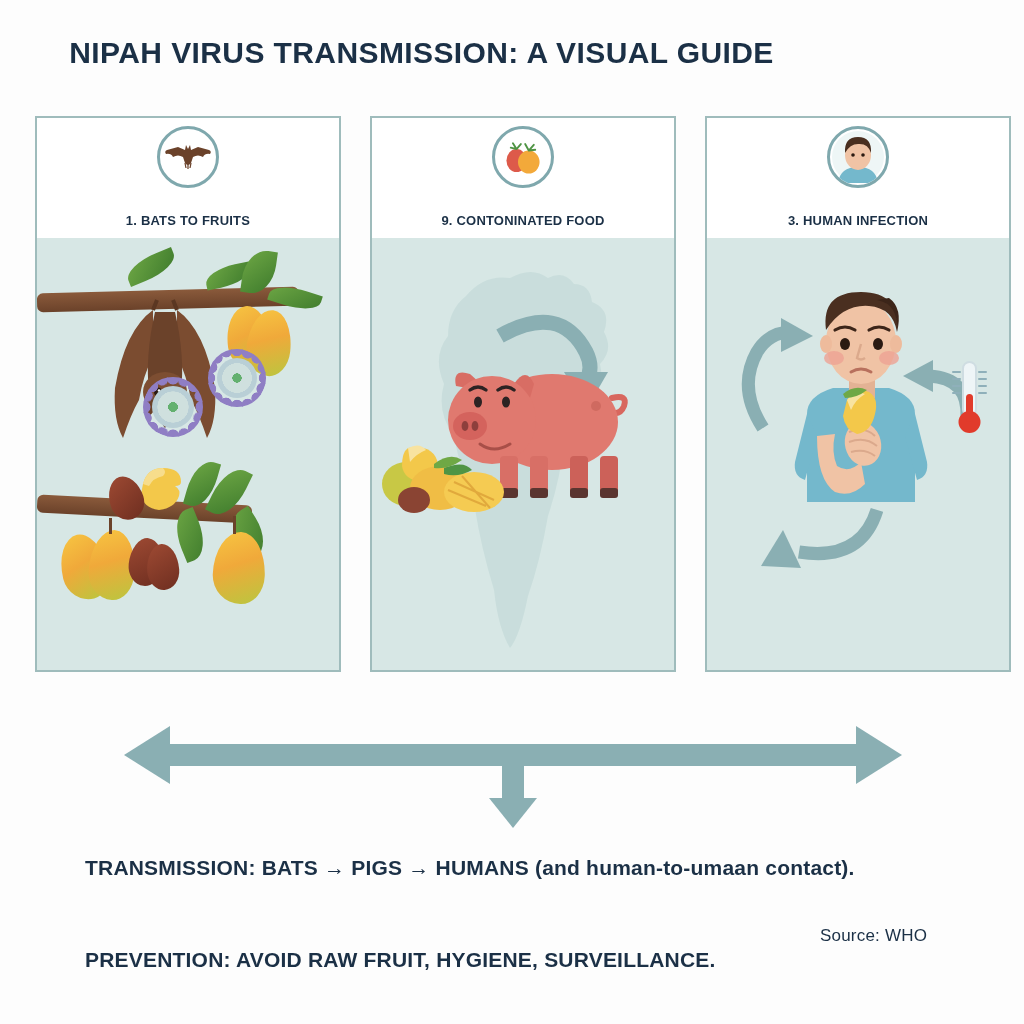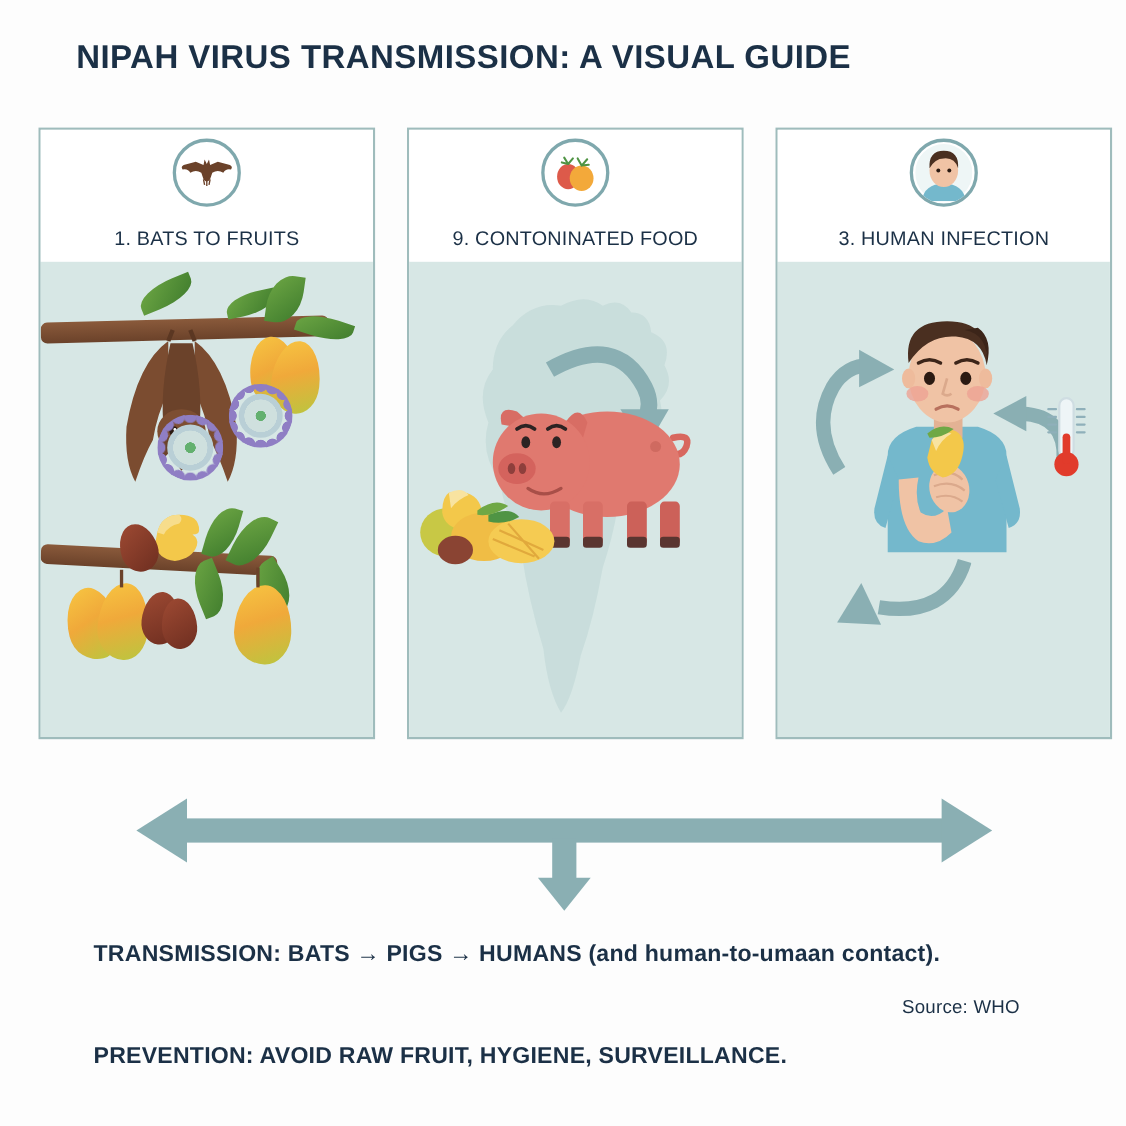--- a/index.html
+++ b/index.html
@@ -40,21 +40,21 @@
   }
   .panel-icon{
     width:56px;height:56px;margin-top:8px;
     border:3px solid #7fa8ad;border-radius:50%;
     display:flex;align-items:center;justify-content:center;
     position:relative;overflow:visible;
   }
   .panel-label{
     position:absolute;bottom:10px;left:0;width:100%;
     text-align:center;
-    font-size:18px;font-weight:normal;color:#1b3046;
+    font-size:13px;font-weight:bold;color:#1b3046;
     letter-spacing:.2px;
   }
   .panel-art{
     flex:1;background:#d7e7e5;position:relative;overflow:hidden;
   }
 
   
   .abs{position:absolute;}
 
   
@@ -98,21 +98,21 @@
   .bigarrow{position:absolute;left:118px;top:718px;width:790px;height:112px;}
 
   
   .footer-line{
     position:absolute;
     color:#1b3046;font-weight:bold;
     letter-spacing:.2px;
   }
   .f-transmission{left:85px;top:856px;font-size:21px;}
   .f-prevention{left:85px;top:948px;font-size:21px;}
-  .f-source{left:820px;top:906px;font-size:17px;font-weight:normal;color:#1b3046;}
+  .f-source{left:820px;top:926px;font-size:17px;font-weight:normal;color:#1b3046;}
 </style>
 </head>
 <body>
 
 <div class="page">
 
   <div class="title">NIPAH VIRUS TRANSMISSION: A VISUAL GUIDE</div>
 
   <div class="panels">
 

